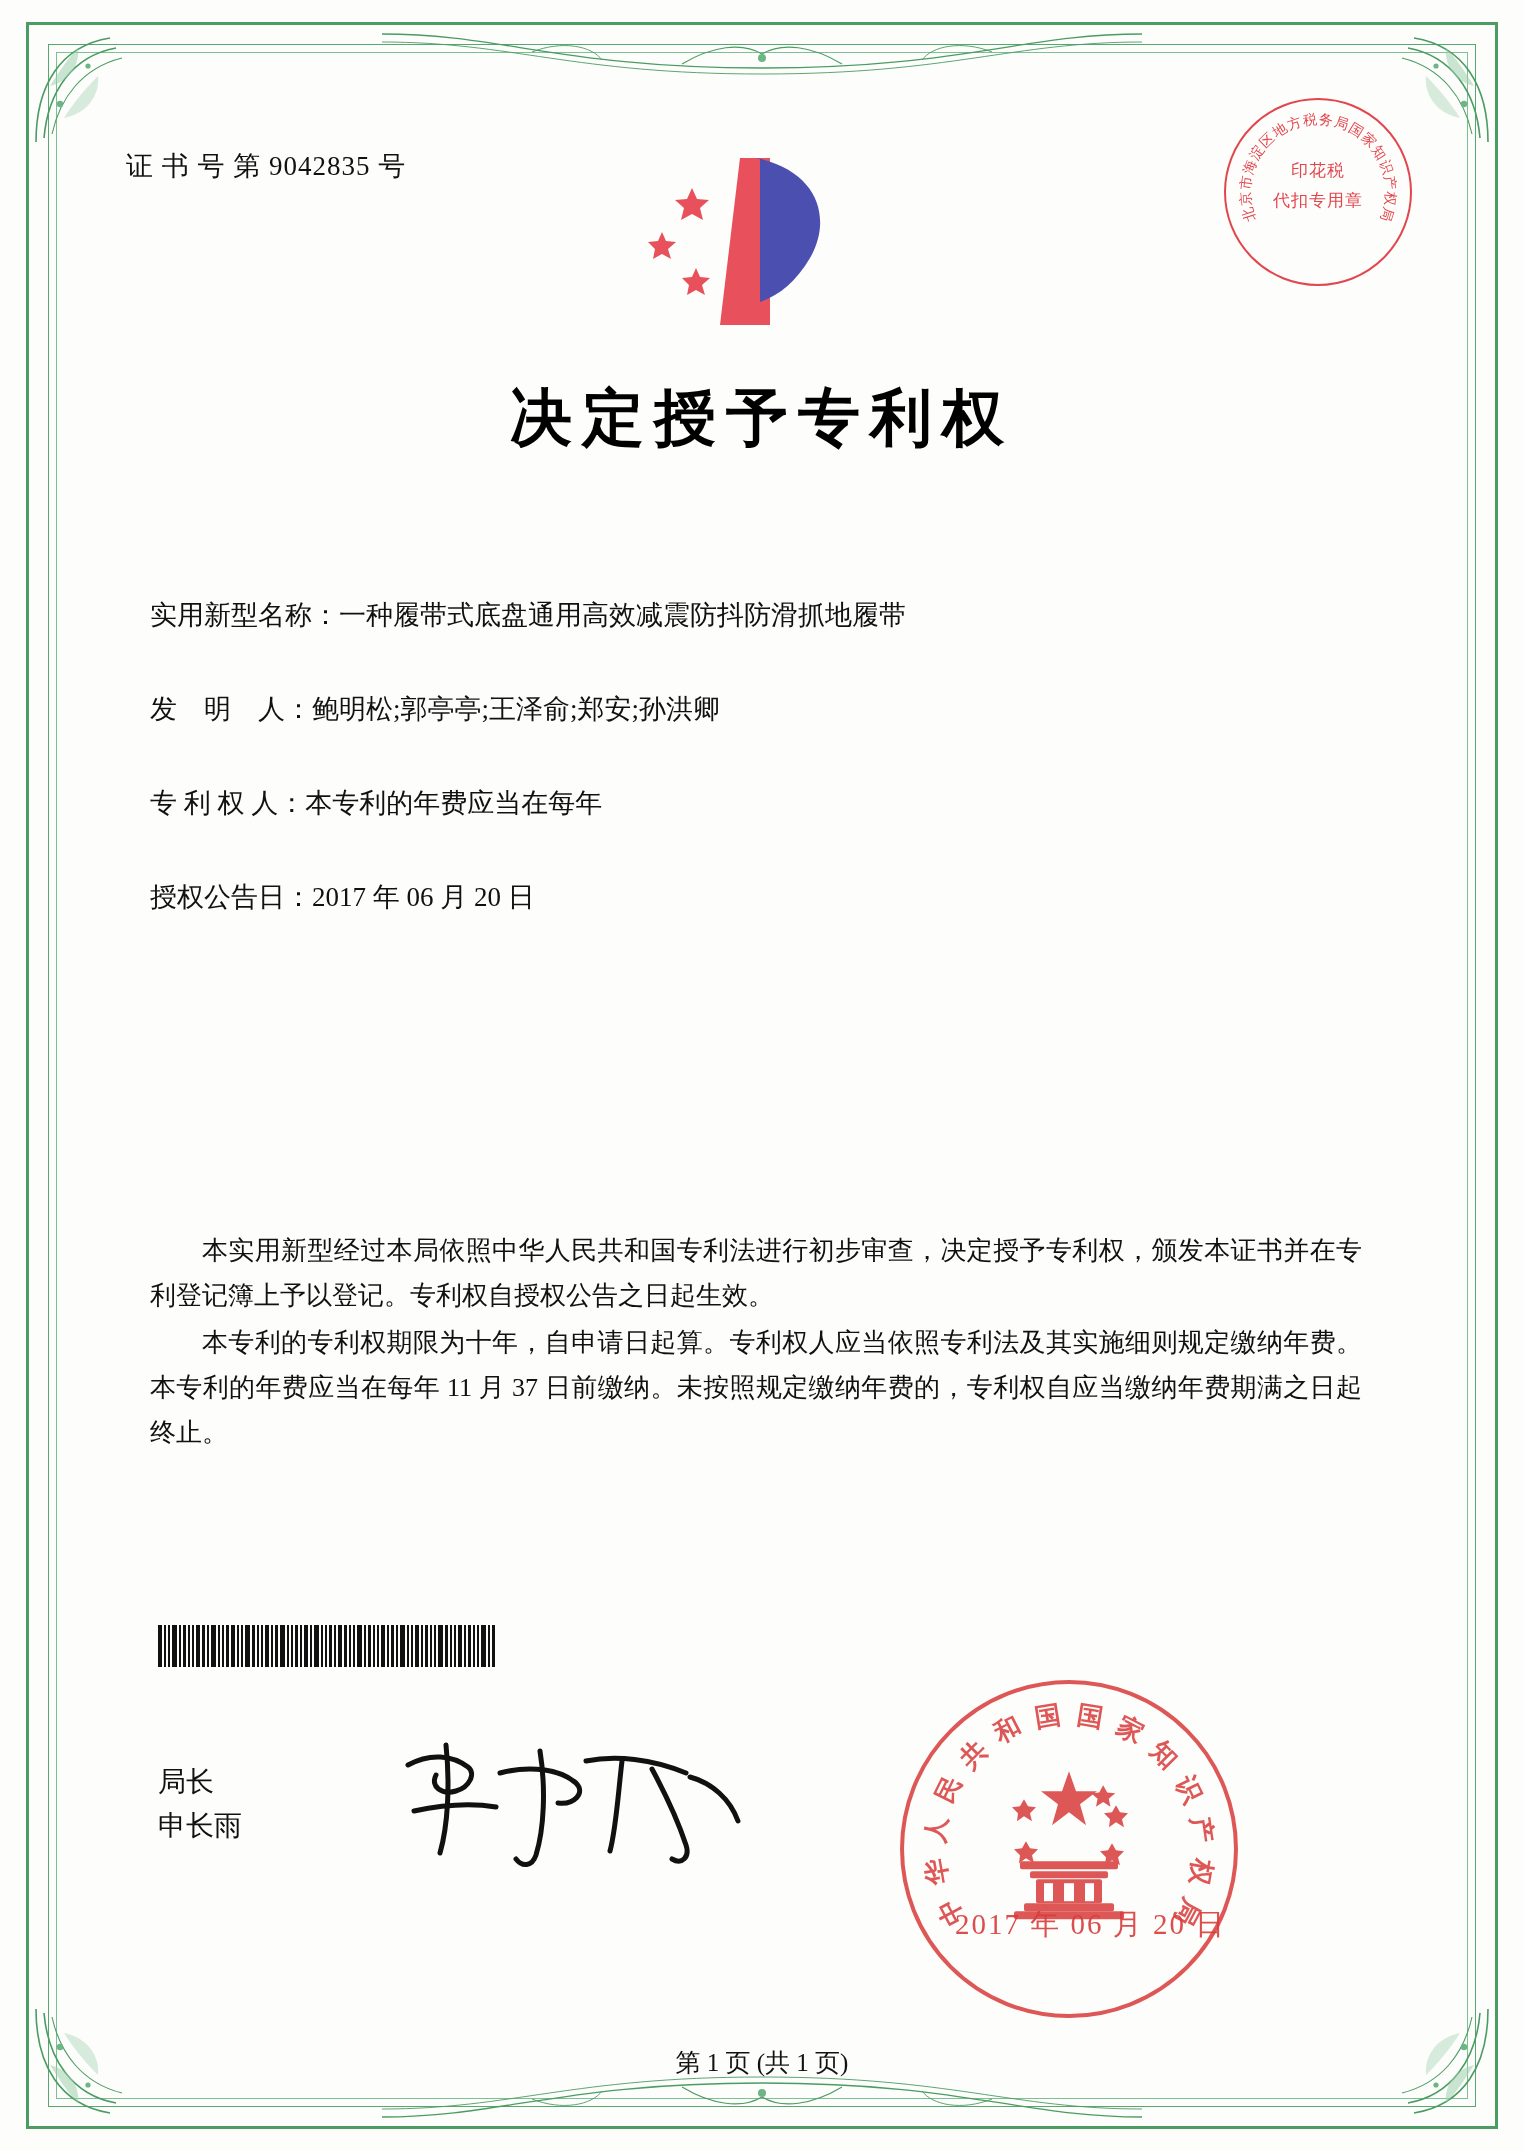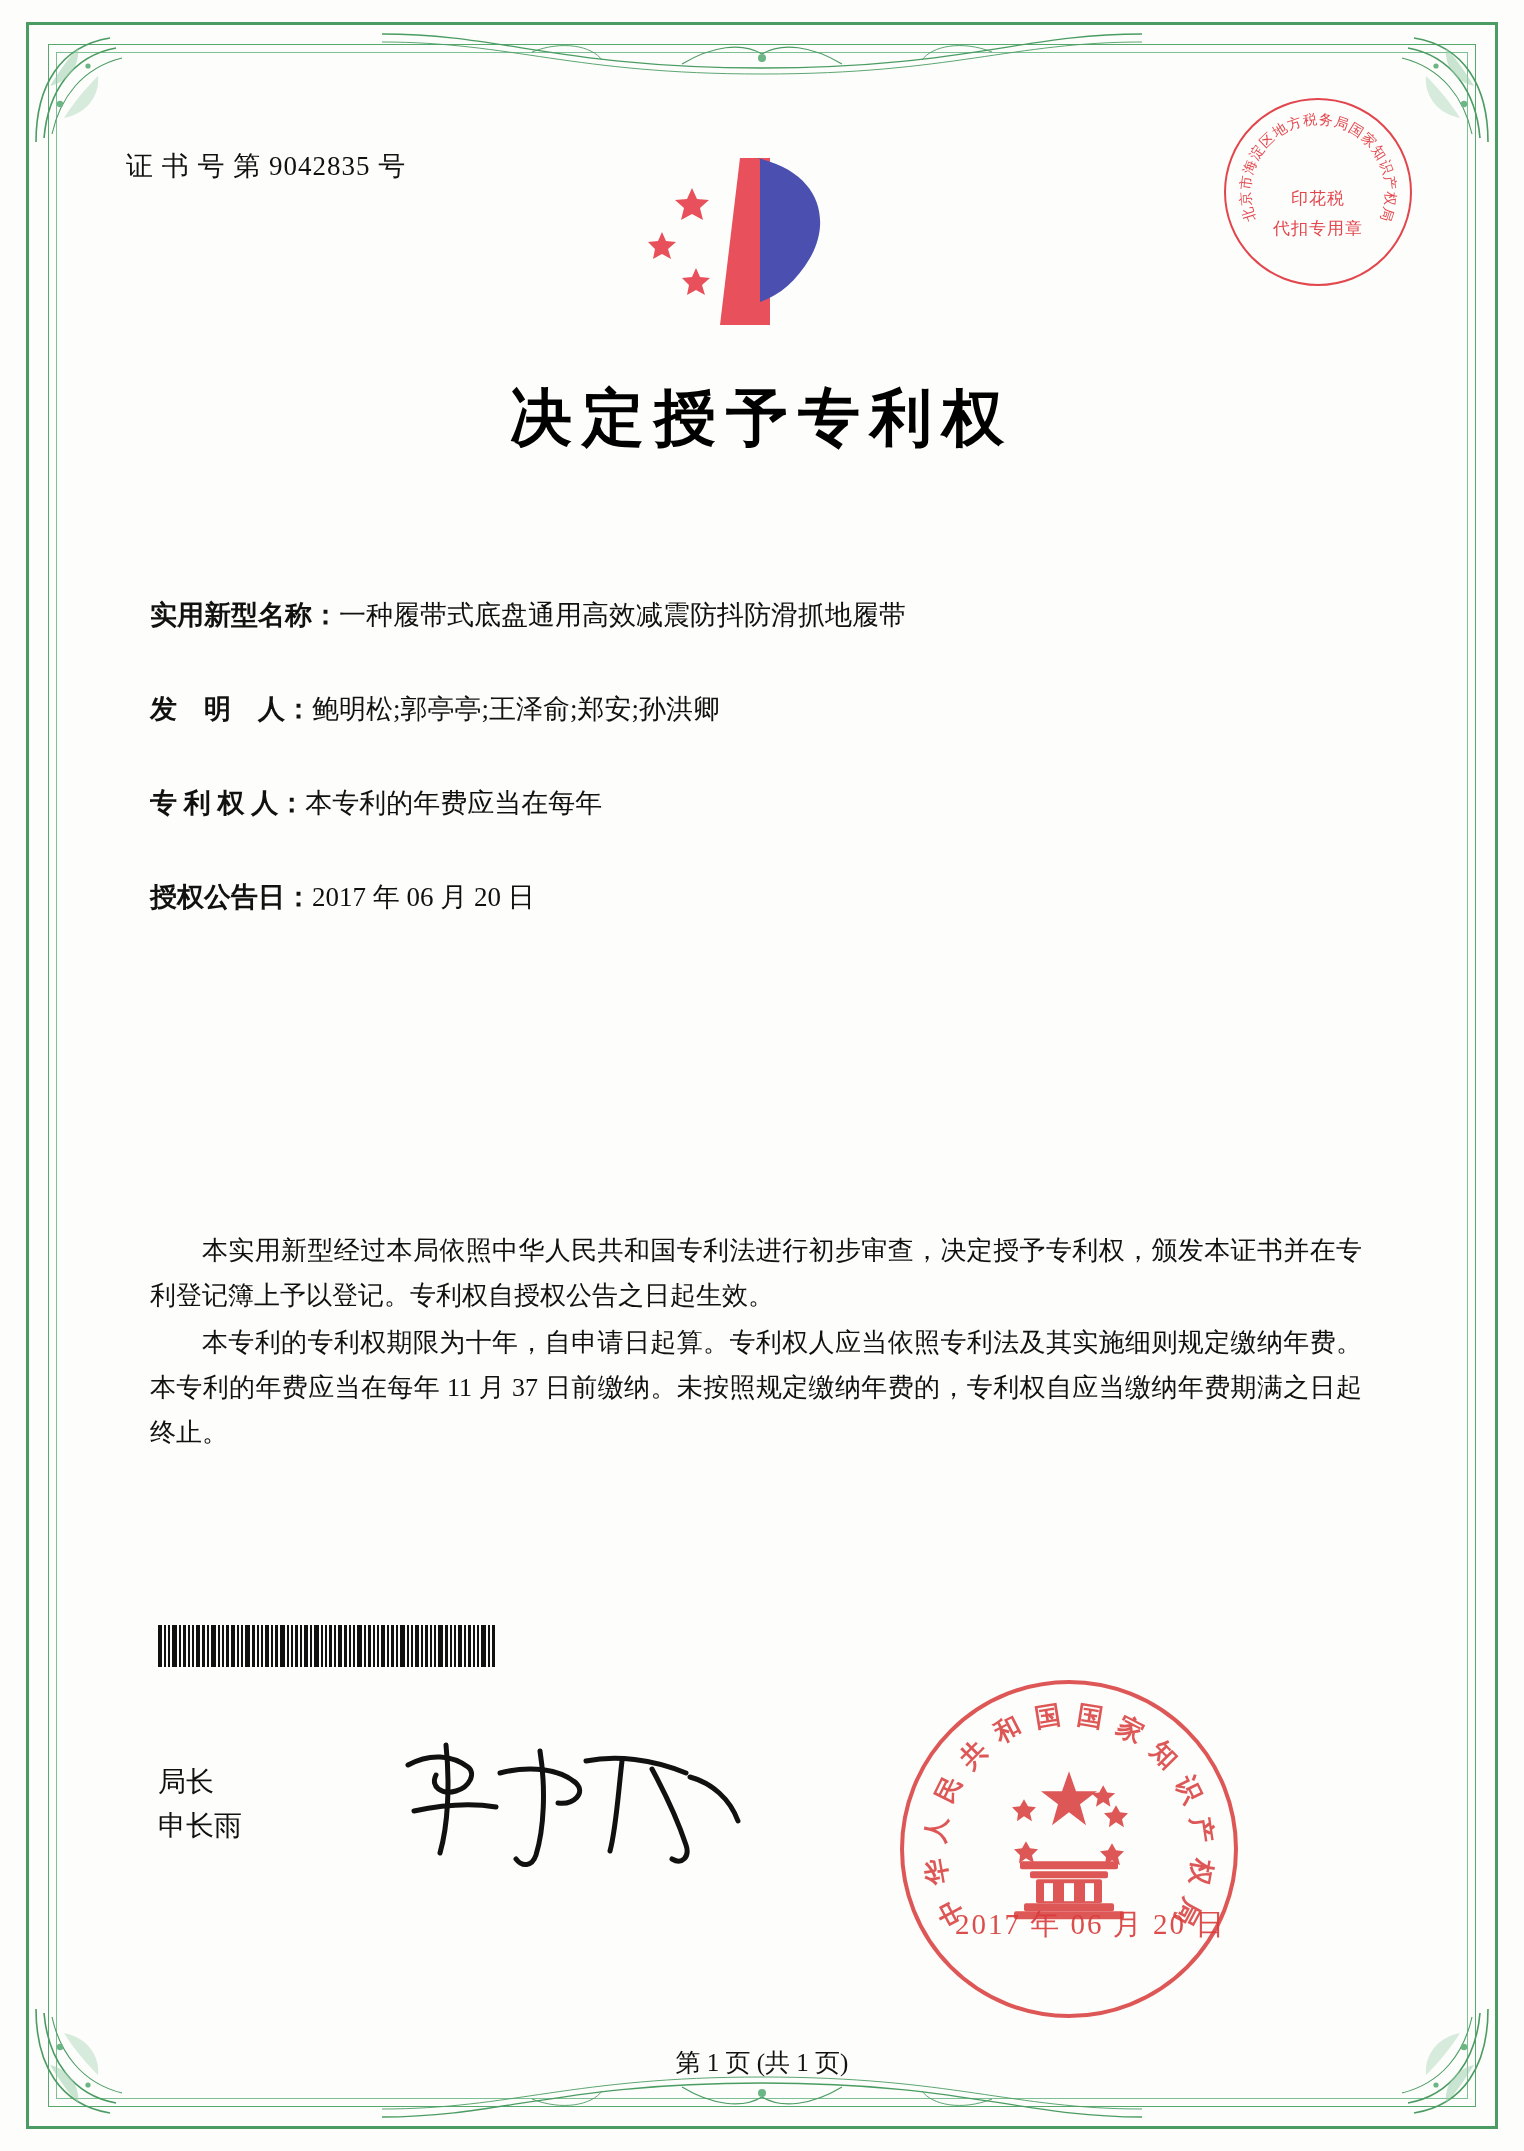--- a/index.html
+++ b/index.html
@@ -114,21 +114,20 @@
     white-space: nowrap;
   }
   .tax-stamp .center-lines {
     position: absolute;
     left: 0; right: 0;
     top: 56px;
     text-align: center;
     font-size: 17px;
     line-height: 30px;
     letter-spacing: 1px;
-    margin-top: 28px;
   }
 
   
   .doc-title {
     position: absolute;
     left: 0; right: 0;
     top: 376px;
     text-align: center;
     font-size: 62px;
     font-weight: bold;
@@ -144,21 +143,21 @@
     top: 598px;
     width: 1220px;
   }
   .field-row {
     font-size: 27px;
     line-height: 34px;
     margin-bottom: 60px;
     color: #111;
     white-space: nowrap;
   }
-  .field-row .label { letter-spacing: 0px; font-weight: bold; }
+  .field-row .label { letter-spacing: 0px; }
   .field-row .value { letter-spacing: 0px; }
 
   
   .paragraphs {
     position: absolute;
     left: 150px;
     top: 1228px;
     width: 1212px;
     font-size: 26px;
     line-height: 45px;

